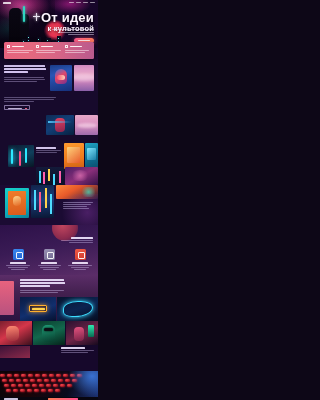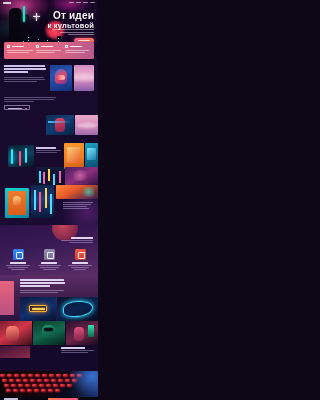--- a/index.html
+++ b/index.html
@@ -43,21 +43,21 @@
     position:absolute; left:44px; top:20px; width:22px; height:22px; border-radius:50%;
     background:radial-gradient(circle at 50% 45%, #ff4d5e 0%, #e0304f 42%, rgba(190,30,80,.25) 62%, rgba(0,0,0,0) 72%);
     filter:blur(.3px);
   }
   .hero-city { position:absolute; left:22px; bottom:0; width:40px; height:14px; }
   .hero-city i { position:absolute; bottom:0; background:#0b0a1d; display:block; }
   .hero-city i:before { content:''; position:absolute; left:1px; top:2px; width:1px; height:1px; background:#6df2e0; box-shadow:0 3px 0 #4ae0ff,0 6px 0 #ff5fae; }
   .hero-title { position:absolute; right:4px; top:11px; width:56px; text-align:right;
     color:#fdf6ff; font-weight:700; line-height:1.05; z-index:4;
     text-shadow:0 1px 3px rgba(0,0,0,.85); }
-  .hero-title .l1 { font-size:10px; letter-spacing:.2px; }
+  .hero-title .l1 { font-size:13px; letter-spacing:.2px; }
   .hero-title .l2 { font-size:7.5px; letter-spacing:.2px; }
   .hero-sub { position:absolute; right:4px; top:28px; width:44px; text-align:right; z-index:4; }
   .hero-sub .tline { height:1.2px; background:rgba(235,225,250,.5); margin:1.3px 0 0 auto; }
   .hero-btn { position:absolute; right:4px; top:38px; width:20px; height:5px; border-radius:2.5px;
     background:linear-gradient(90deg,#ff5b8d,#ff7b5a); z-index:5;
     box-shadow:0 0 4px rgba(255,90,130,.6); }
   .hero-btn span { display:block; margin:1.8px auto 0; width:12px; height:1.2px; background:rgba(255,255,255,.85); border-radius:.5px; }
   .navbar { position:absolute; left:0; top:0; width:98px; height:5px; z-index:6; display:flex; align-items:center; }
   .nav-logo { margin-left:3px; width:8px; height:2px; background:rgba(255,255,255,.8); border-radius:.5px; }
   .nav-links { margin-left:auto; margin-right:3px; display:flex; gap:2px; }

